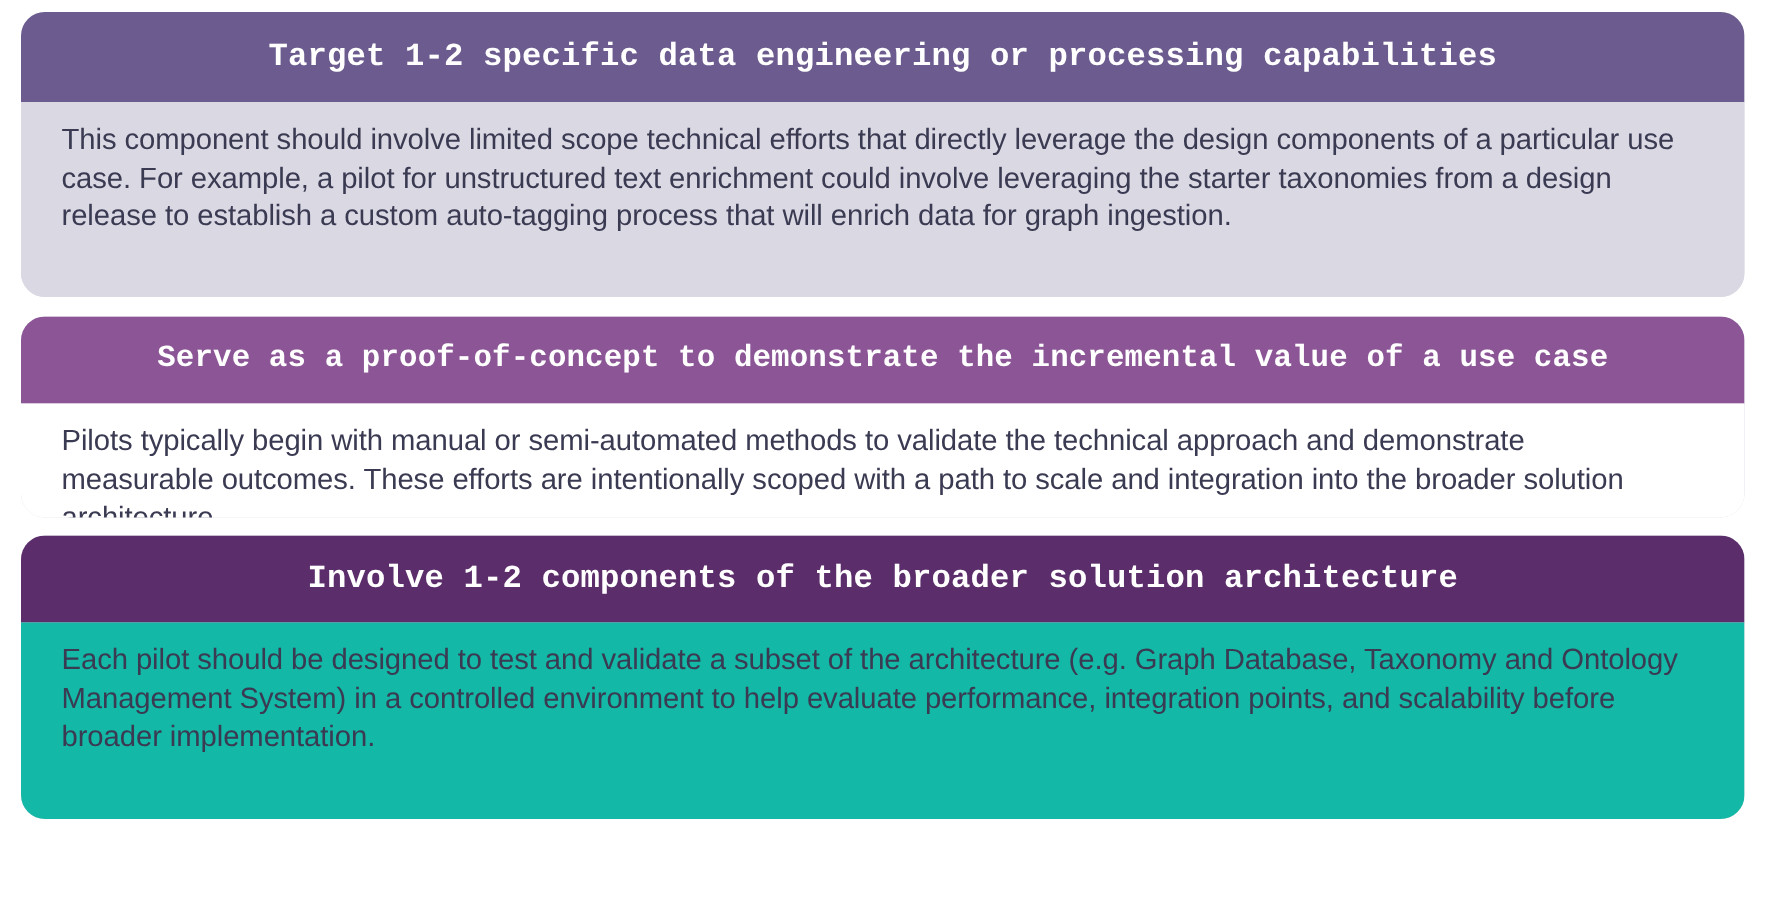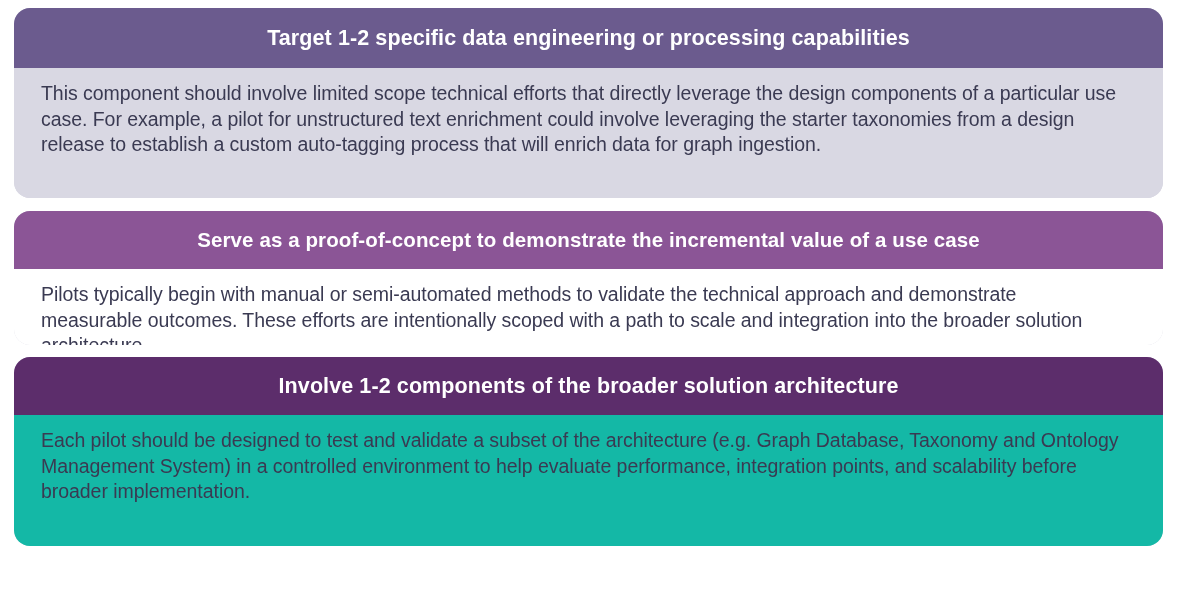--- a/index.html
+++ b/index.html
@@ -40,20 +40,21 @@
   .card-3 { height: 189px; margin-bottom: 0; }
 
   .card-header {
     flex: 0 0 auto;
     height: 59px;
     display: flex;
     align-items: center;
     justify-content: center;
     padding: 0 24px;
     box-sizing: border-box;
+    font-family: Liberation Mono, monospace;
   }
 
   .card-1 .card-header { height: 60px; }
   .card-2 .card-header { height: 58px; }
   .card-3 .card-header { height: 58px; }
 
   .card-title {
     color: #ffffff;
     font-size: 21.5px;
     font-weight: bold;

